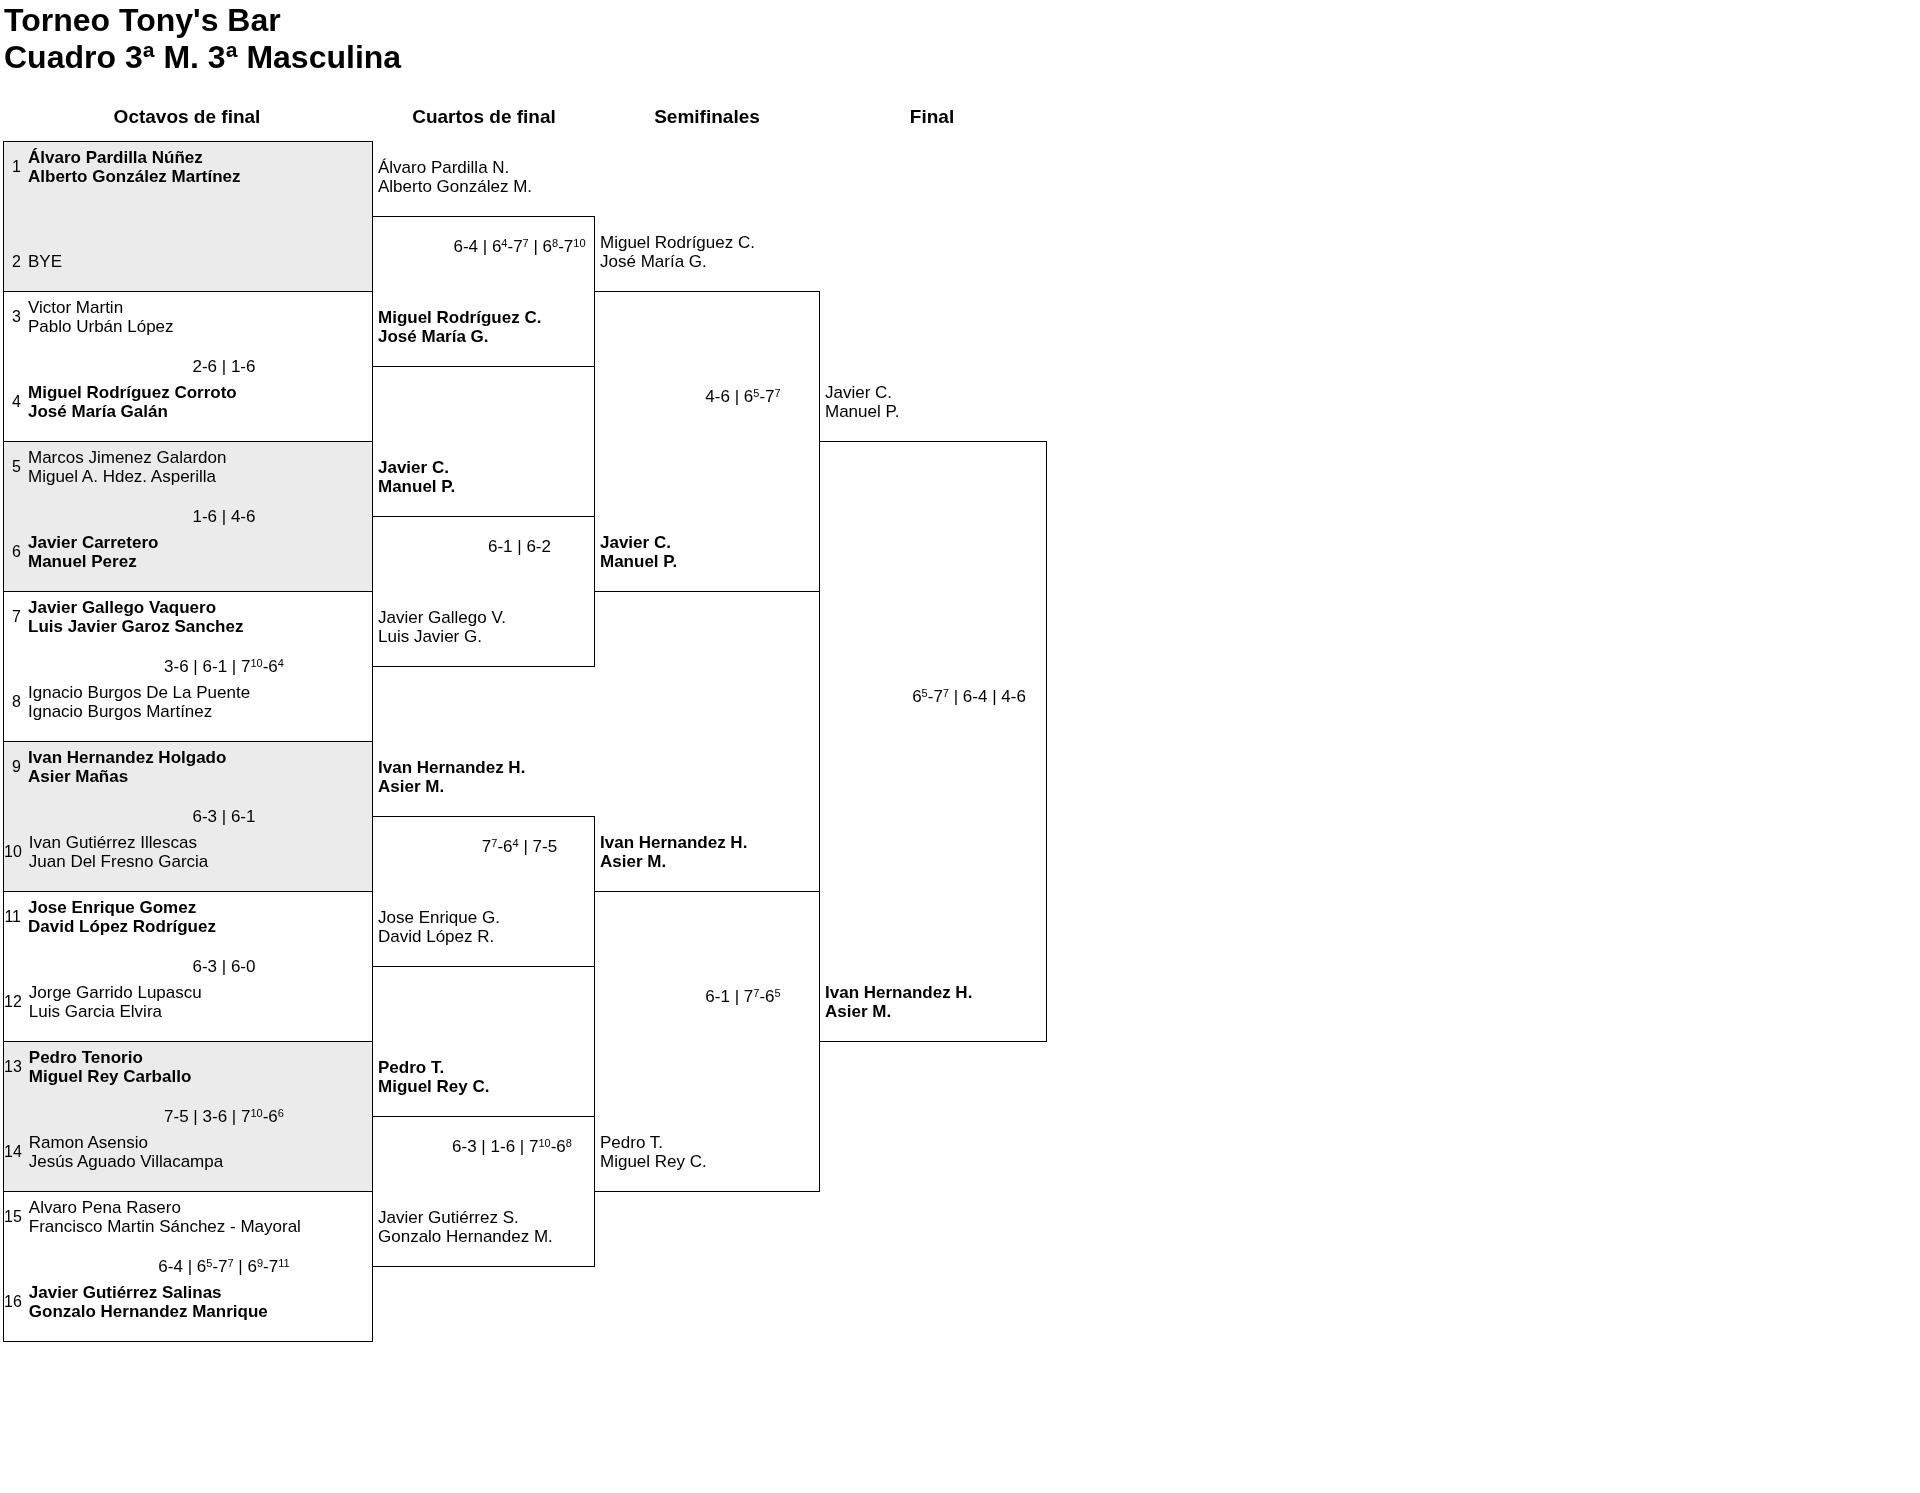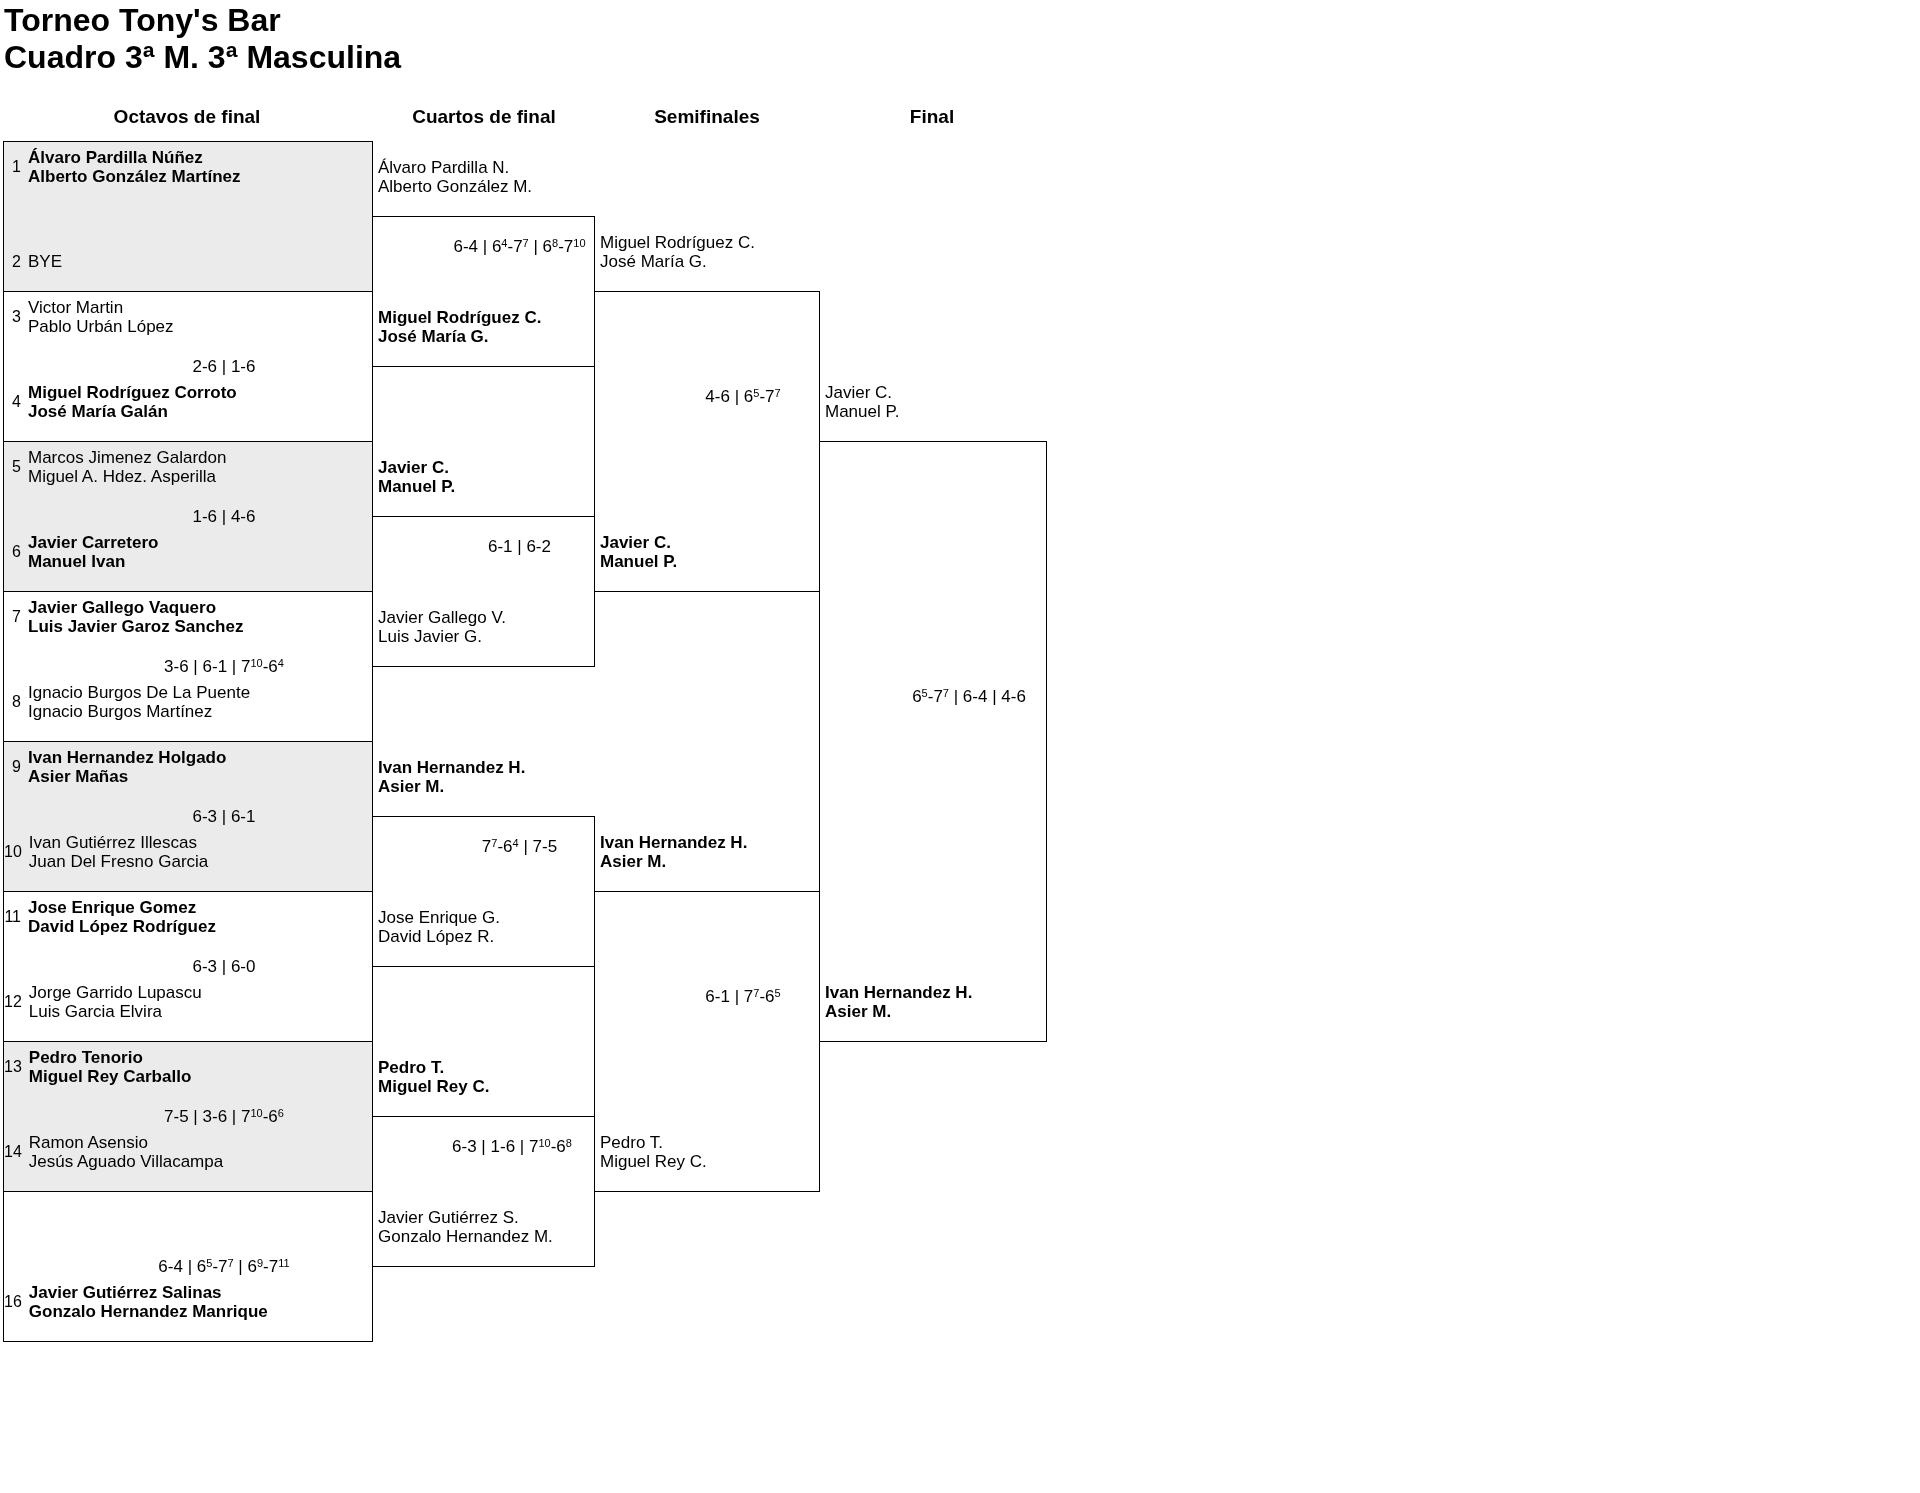--- a/index.html
+++ b/index.html
@@ -107,21 +107,21 @@
     <span class="seed">5</span>
     <span class="names">
       <span class="ln">Marcos Jimenez Galardon</span>
       <span class="ln">Miguel A. Hdez. Asperilla</span>
     </span>
   </div>
   <div class="entry" style="top:533px">
     <span class="seed">6</span>
     <span class="names win">
       <span class="ln">Javier Carretero</span>
-      <span class="ln">Manuel Ivan</span>
+      <span class="ln">Manuel Perez</span>
     </span>
   </div>
   <div class="entry" style="top:598px">
     <span class="seed">7</span>
     <span class="names win">
       <span class="ln">Javier Gallego Vaquero</span>
       <span class="ln">Luis Javier Garoz Sanchez</span>
     </span>
   </div>
   <div class="entry" style="top:683px">
@@ -164,20 +164,27 @@
     <span class="names win">
       <span class="ln">Pedro Tenorio</span>
       <span class="ln">Miguel Rey Carballo</span>
     </span>
   </div>
   <div class="entry" style="top:1133px">
     <span class="seed">14</span>
     <span class="names">
       <span class="ln">Ramon Asensio</span>
       <span class="ln">Jesús Aguado Villacampa</span>
+    </span>
+  </div>
+  <div class="entry" style="top:1198px">
+    <span class="seed">15</span>
+    <span class="names">
+      <span class="ln">Alvaro Pena Rasero</span>
+      <span class="ln">Francisco Martin Sánchez - Mayoral</span>
     </span>
   </div>
   <div class="entry" style="top:1283px">
     <span class="seed">16</span>
     <span class="names win">
       <span class="ln">Javier Gutiérrez Salinas</span>
       <span class="ln">Gonzalo Hernandez Manrique</span>
     </span>
   </div>
 

